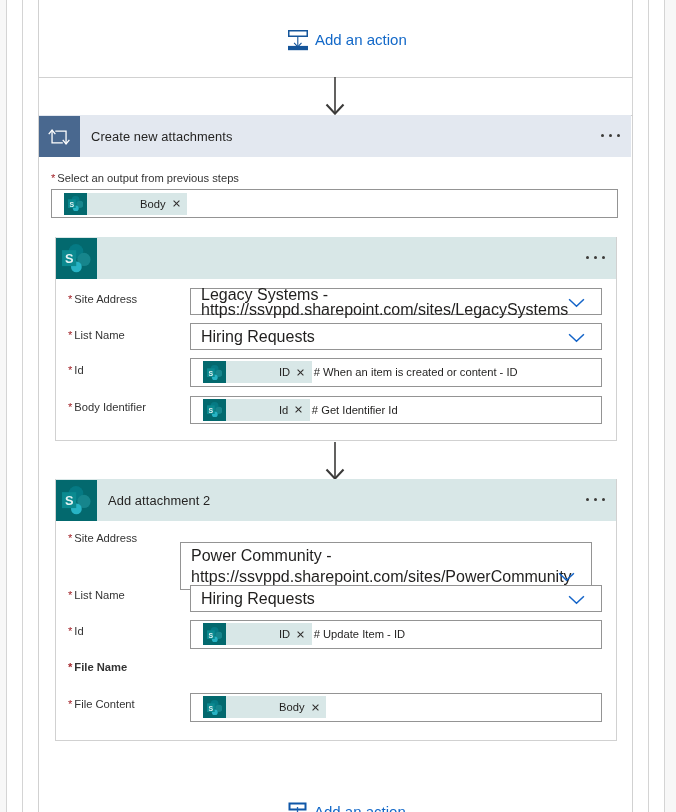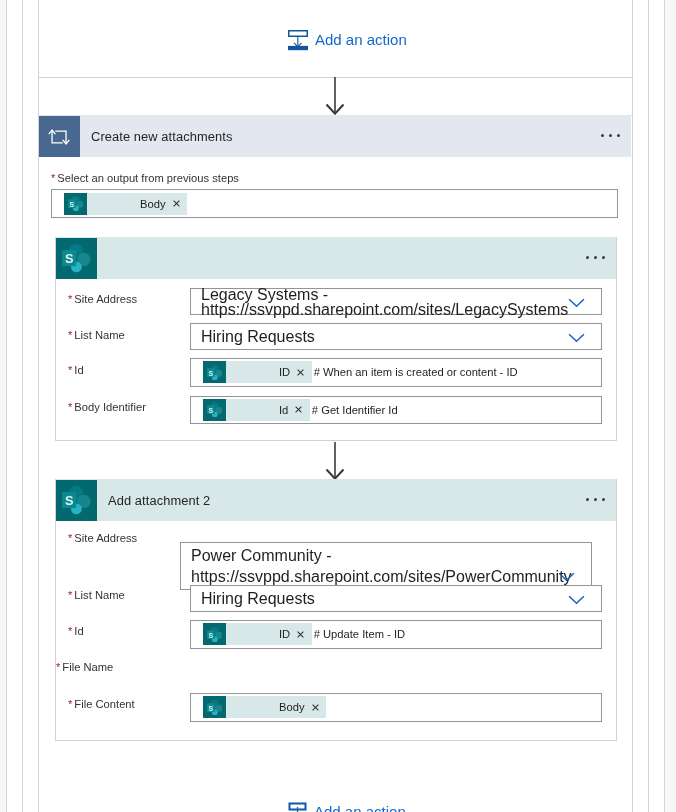--- a/index.html
+++ b/index.html
@@ -285,21 +285,21 @@
       <span class="tlabel">ID</span>
       <span class="tx">
           <svg width="7" height="7" viewBox="0 0 7 7">
             <path d="M0.6 0.6 L6.4 6.4 M6.4 0.6 L0.6 6.4" stroke="#312f2e" stroke-width="1.05" fill="none"></path>
           </svg>
         </span>
     </span>
     <span class="trailing"># Update Item - ID</span>
   </div>
 
-  <div class="label" style="left:56px;top:661px;">
+  <div class="label" style="left:68px;top:661px;font-weight:bold;">
     <span class="req">*</span><span>File Name</span>
   </div>
 
   <div class="label" style="left:68px;top:698px;">
     <span class="req">*</span><span>File Content</span>
   </div>
   <div class="field" style="left:190px;top:693px;width:412px;height:28.6px;">
     <span class="token" style="margin-left:12px;">
       <span class="tico">
           <svg class="sp-svg" width="15.5" height="15.5" viewBox="0 0 30 30">

